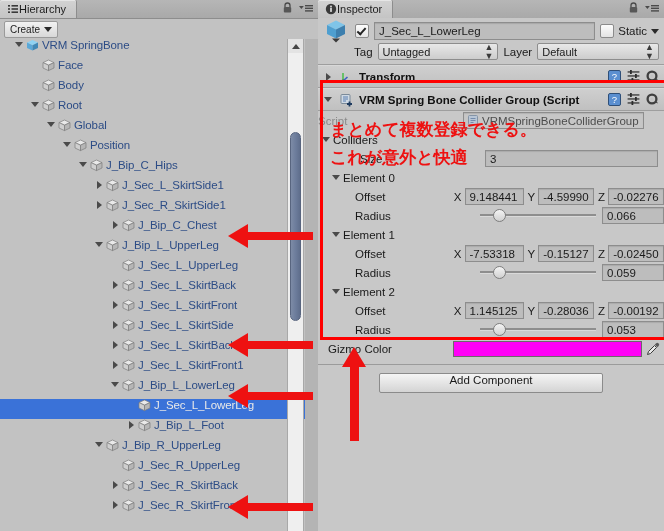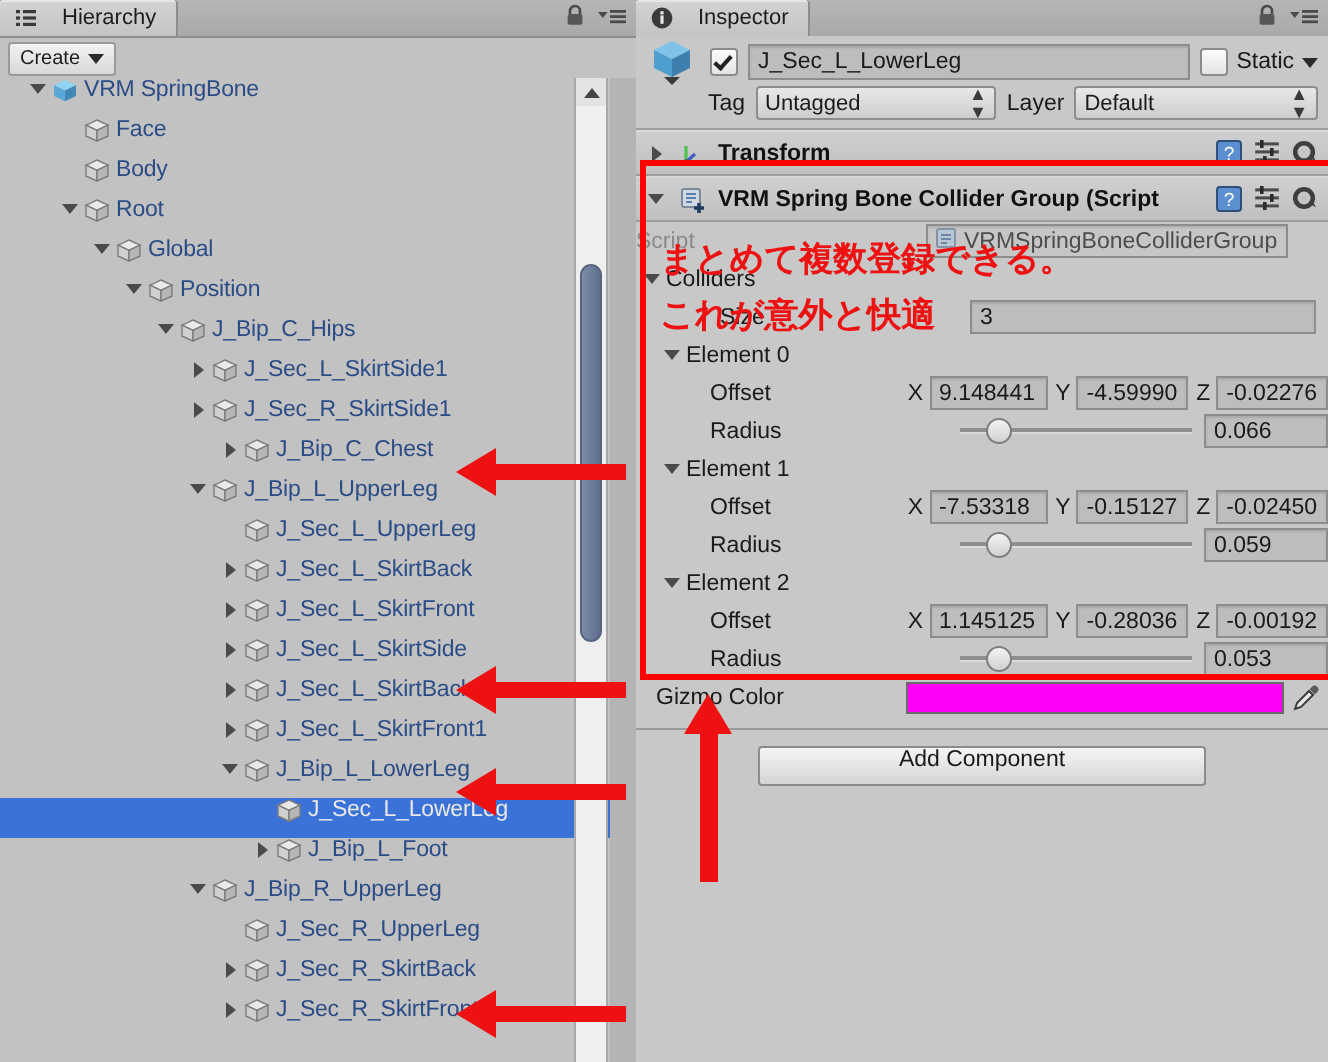--- a/index.html
+++ b/index.html
@@ -14,21 +14,21 @@
 
   
   .panel{position:absolute;top:0;bottom:0;background:#c2c2c2;}
   .tabbar{
     height:18px;background:#c2c2c2;
     background:linear-gradient(#b6b6b6,#a9a9a9);
     border-bottom:1px solid #8d8d8d;
     display:flex;align-items:stretch;position:relative;
   }
   .tab{
-    display:flex;align-items:center;gap:12px;
+    display:flex;align-items:center;gap:0;
     padding:0 10px 0 7px;
     background:linear-gradient(#d3d3d3,#c4c4c4);
     border-right:1px solid #8d8d8d;
     font-size:11px;color:#1c1c1c;
     border-top-left-radius:2px;border-top-right-radius:2px;
     box-shadow:inset 0 1px 0 #e6e6e6;
   }
   .tabicon{width:12px;height:12px;display:inline-block;position:relative;}
   .tabbar .right{margin-left:auto;display:flex;align-items:center;gap:3px;padding-right:5px;}
 

